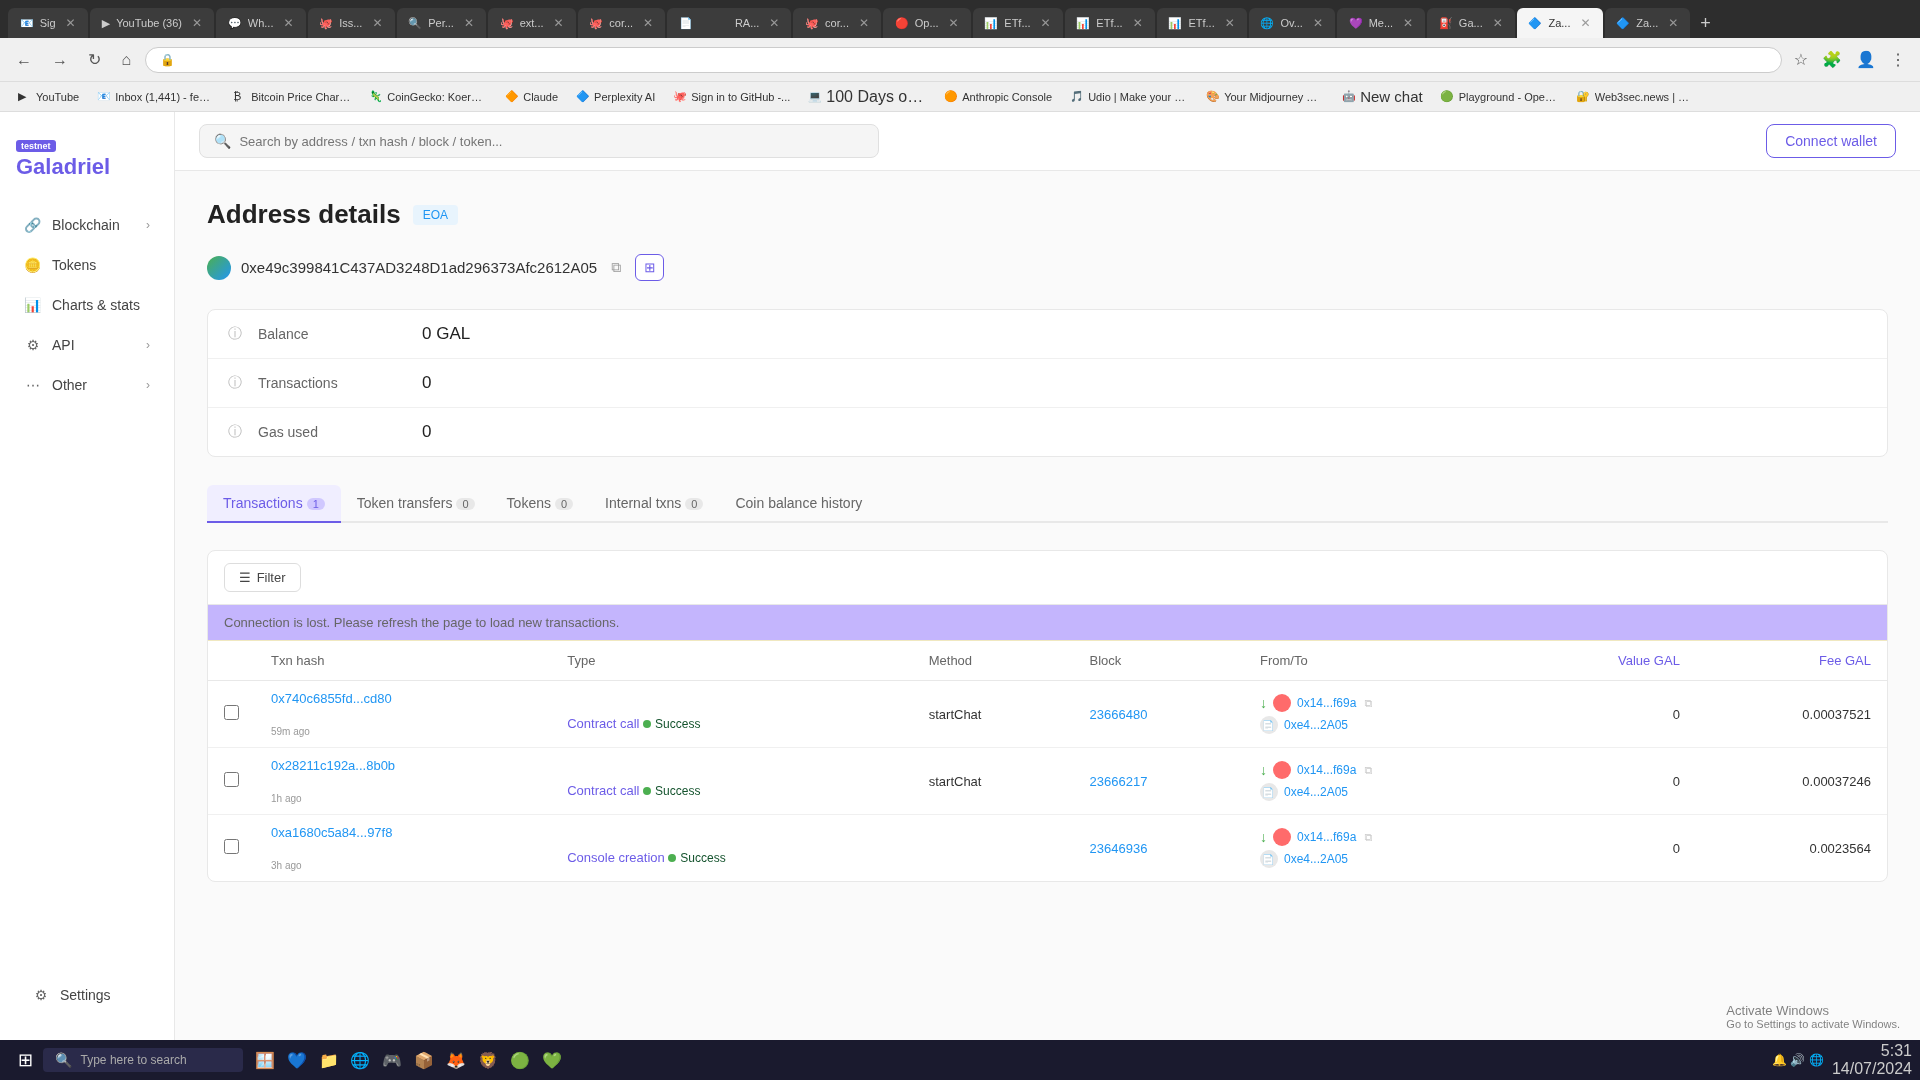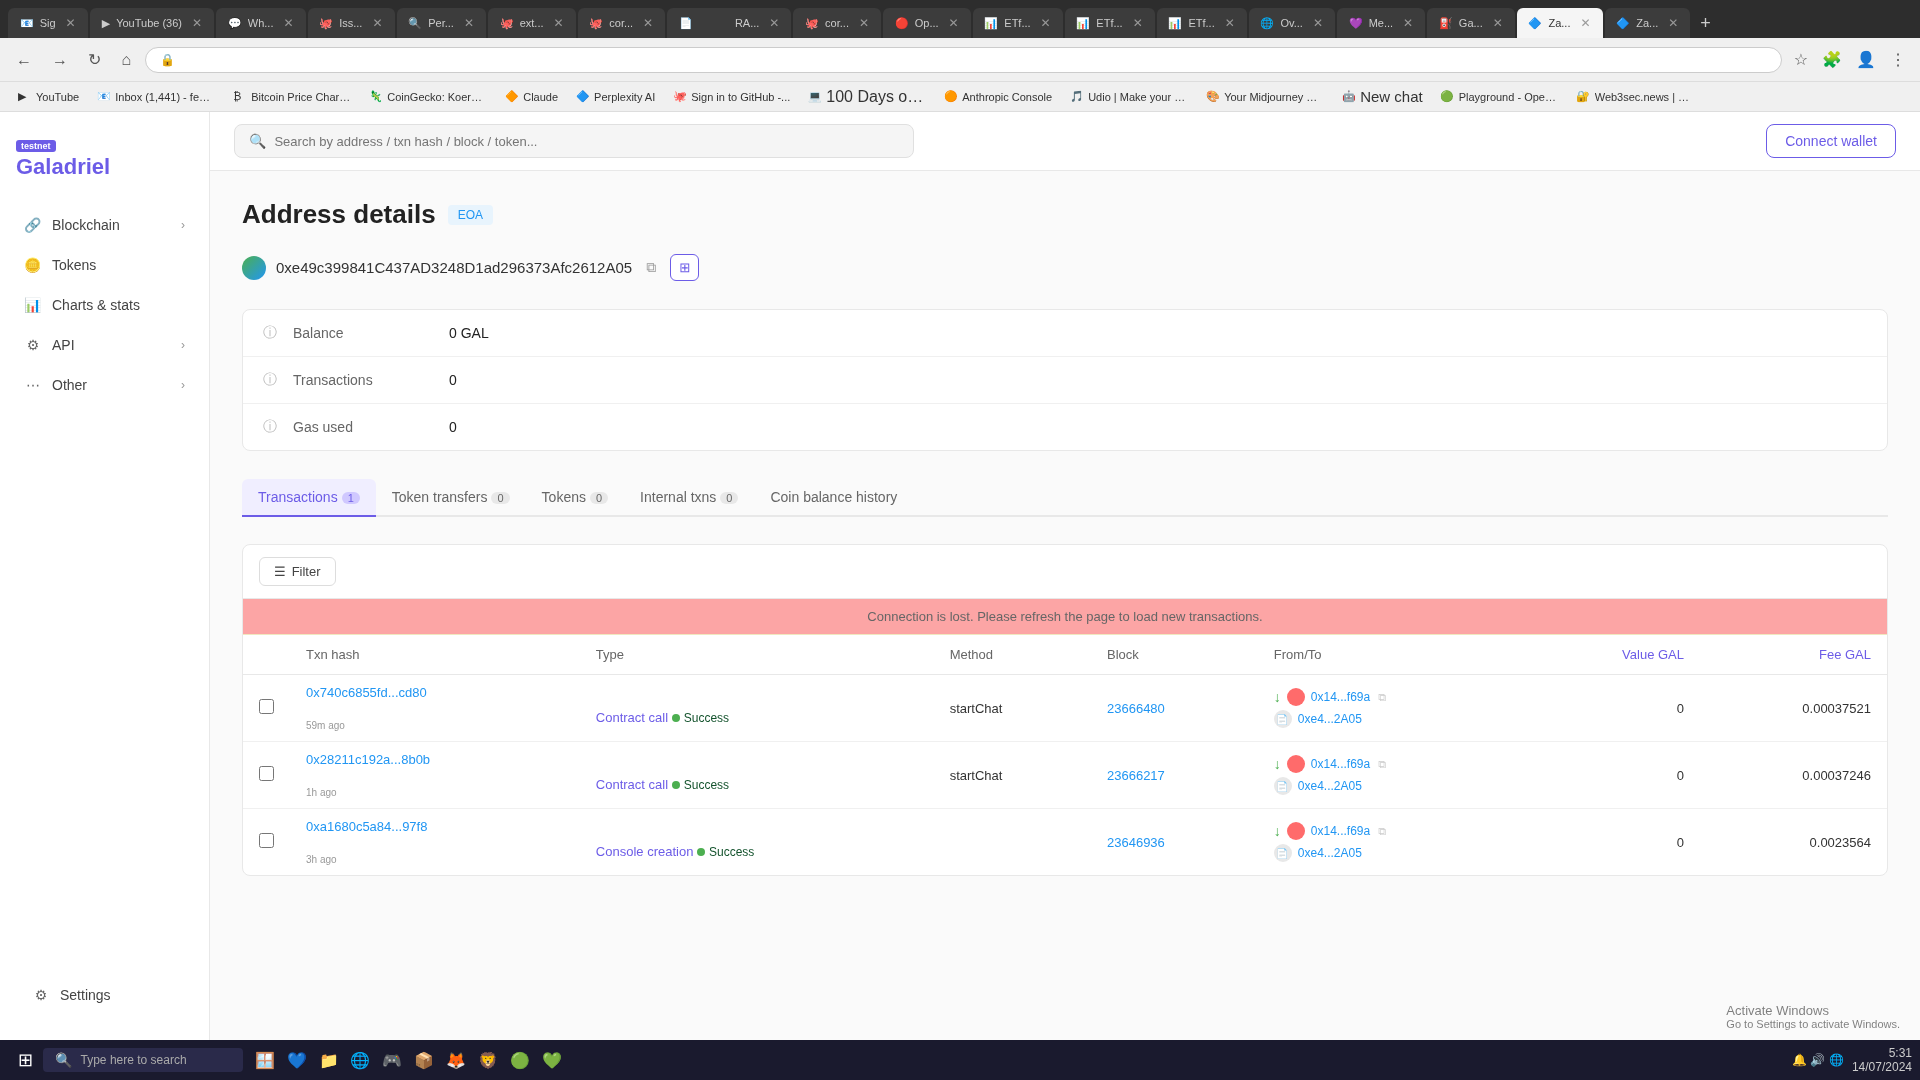--- a/index.html
+++ b/index.html
@@ -18,21 +18,21 @@
     .toolbar-icons { display: flex; gap: 6px; align-items: center; }
     .toolbar-icon-btn { background: none; border: none; cursor: pointer; color: #555; font-size: 16px; padding: 4px; border-radius: 4px; }
     .bookmarks-bar { background: #f0f0f0; display: flex; align-items: center; padding: 3px 10px; gap: 4px; height: 30px; border-bottom: 1px solid #ddd; overflow: hidden; }
     .bookmark-item { display: flex; align-items: center; gap: 4px; padding: 2px 8px; border-radius: 4px; cursor: pointer; white-space: nowrap; font-size: 11px; color: #333; }
     .bookmark-favicon { width: 14px; height: 14px; border-radius: 2px; flex-shrink: 0; }
 
     
     .app-container { display: flex; flex: 1; overflow: hidden; background: white; }
 
     
-    .sidebar { width: 210px; background: white; border-right: 1px solid #e8e8e8; padding: 16px 0; display: flex; flex-direction: column; flex-shrink: 0; }
+    .sidebar { width: 175px; background: white; border-right: 1px solid #e8e8e8; padding: 16px 0; display: flex; flex-direction: column; flex-shrink: 0; }
     .sidebar-logo { padding: 8px 16px 24px 16px; }
     .logo-tag { background: #6c5ce7; color: white; font-size: 9px; padding: 1px 5px; border-radius: 3px; font-weight: bold; margin-bottom: 2px; display: inline-block; }
     .logo-text { font-size: 22px; font-weight: bold; color: #6c5ce7; }
     .sidebar-nav { flex: 1; }
     .sidebar-item { display: flex; align-items: center; justify-content: space-between; padding: 10px 16px; cursor: pointer; border-radius: 6px; margin: 2px 8px; color: #444; font-size: 14px; }
     .sidebar-item-left { display: flex; align-items: center; gap: 10px; }
     .sidebar-icon { width: 18px; height: 18px; display: flex; align-items: center; justify-content: center; color: #666; }
     .chevron { font-size: 12px; color: #999; }
     .sidebar-settings { padding: 8px; margin-top: auto; }
 
@@ -58,34 +58,34 @@
     .address-text { font-size: 15px; color: #333; font-weight: 500; }
     .copy-btn { background: none; border: none; cursor: pointer; color: #999; font-size: 14px; padding: 2px 4px; }
     .qr-btn { background: white; border: 1.5px solid #6c5ce7; border-radius: 6px; padding: 5px 8px; cursor: pointer; color: #6c5ce7; }
 
     
     .info-grid { display: flex; flex-direction: column; gap: 0; margin-bottom: 28px; background: white; border: 1px solid #e8e8e8; border-radius: 8px; overflow: hidden; }
     .info-row { display: flex; align-items: center; padding: 14px 20px; border-bottom: 1px solid #f0f0f0; gap: 16px; }
     .info-row:last-child { border-bottom: none; }
     .info-icon { color: #bbb; font-size: 14px; }
     .info-label { color: #666; font-size: 14px; width: 140px; flex-shrink: 0; }
-    .info-value { color: #222; font-size: 14px; font-weight: 500; }
+    .info-value { color: #222; font-size: 17px; font-weight: 500; margin-left: 8px; }
 
     
     .tabs-row { display: flex; align-items: center; gap: 0; margin-bottom: 27px; border-bottom: 2px solid #e8e8e8; }
     .tab-item { padding: 10px 16px; cursor: pointer; font-size: 14px; color: #666; border-bottom: 2px solid transparent; margin-bottom: -2px; white-space: nowrap; }
     .tab-item.active { color: #6c5ce7; border-bottom: 2px solid #6c5ce7; font-weight: 500; background: #f0eeff; border-radius: 6px 6px 0 0; }
     .tab-badge { display: inline-block; background: #e8e8e8; border-radius: 10px; padding: 0 6px; font-size: 11px; margin-left: 4px; color: #666; }
     .tab-item.active .tab-badge { background: #d0c8ff; color: #6c5ce7; }
 
     
     .table-container { background: white; border: 1px solid #e8e8e8; border-radius: 8px; overflow: hidden; }
     .filter-row { padding: 12px 16px; border-bottom: 1px solid #e8e8e8; }
     .filter-btn { display: flex; align-items: center; gap: 6px; background: white; border: 1px solid #ddd; border-radius: 6px; padding: 6px 14px; cursor: pointer; font-size: 13px; color: #444; }
-    .connection-warning { background: #fca5a5; padding: 10px 16px; font-size: 13px; color: #666; border-bottom: 1px solid #f0e8c0; text-align: center; }
+    .connection-warning { background: #c4b5fd; padding: 10px 16px; font-size: 13px; color: #666; border-bottom: 1px solid #f0e8c0; }
     .table { width: 100%; border-collapse: collapse; }
     .table th { padding: 12px 16px; text-align: left; font-size: 13px; font-weight: 500; color: #666; background: white; border-bottom: 1px solid #e8e8e8; white-space: nowrap; }
     .table th.right { text-align: right; color: #6c5ce7; }
     .table td { padding: 10px 16px; font-size: 13px; color: #333; border-bottom: 1px solid #f0f0f0; vertical-align: middle; }
     .table tr:last-child td { border-bottom: none; }
     .checkbox-cell { width: 32px; }
     .tx-checkbox { width: 15px; height: 15px; border: 1.5px solid #ccc; border-radius: 3px; cursor: pointer; }
     .tx-hash-link { color: #2196f3; text-decoration: none; font-weight: 500; }
     .tx-time { color: #999; font-size: 10px; margin-top: 20px; }
     .method-badge { color: #6c5ce7; text-decoration: none; font-weight: 500; }
@@ -100,21 +100,21 @@
     .copy-small { color: #ccc; font-size: 11px; cursor: pointer; margin-left: 2px; }
     .value-cell { text-align: right; color: #333; }
     .fee-cell { text-align: right; color: #333; }
     .windows-taskbar { background: #1a1a2e; display: flex; align-items: center; padding: 0 8px; height: 40px; flex-shrink: 0; }
     .taskbar-start { background: none; border: none; color: white; font-size: 18px; padding: 4px 10px; cursor: pointer; border-radius: 4px; }
     .taskbar-search { display: flex; align-items: center; background: #2a2a4a; border-radius: 4px; padding: 4px 12px; gap: 8px; width: 200px; }
     .taskbar-search-text { color: #aaa; font-size: 12px; }
     .taskbar-apps { display: flex; align-items: center; gap: 4px; margin-left: 8px; }
     .taskbar-app { background: none; border: none; cursor: pointer; padding: 4px; border-radius: 4px; color: white; font-size: 16px; }
     .taskbar-right { margin-left: auto; display: flex; align-items: center; gap: 8px; color: #ccc; font-size: 12px; }
-    .taskbar-time { display: flex; flex-direction: column; align-items: flex-end; font-size: 12px; color: #ccc; }
+    .taskbar-time { display: flex; flex-direction: column; align-items: flex-end; font-size: 16px; color: #ccc; }
     .activate-windows { position: fixed; bottom: 50px; right: 20px; font-size: 12px; color: rgba(0,0,0,0.5); }
     .activate-title { font-size: 13px; }
     .activate-sub { font-size: 11px; }
   </style>
 </head>
 <body>
 
 <div class="browser-chrome">
   <div class="browser-tabs">
 

